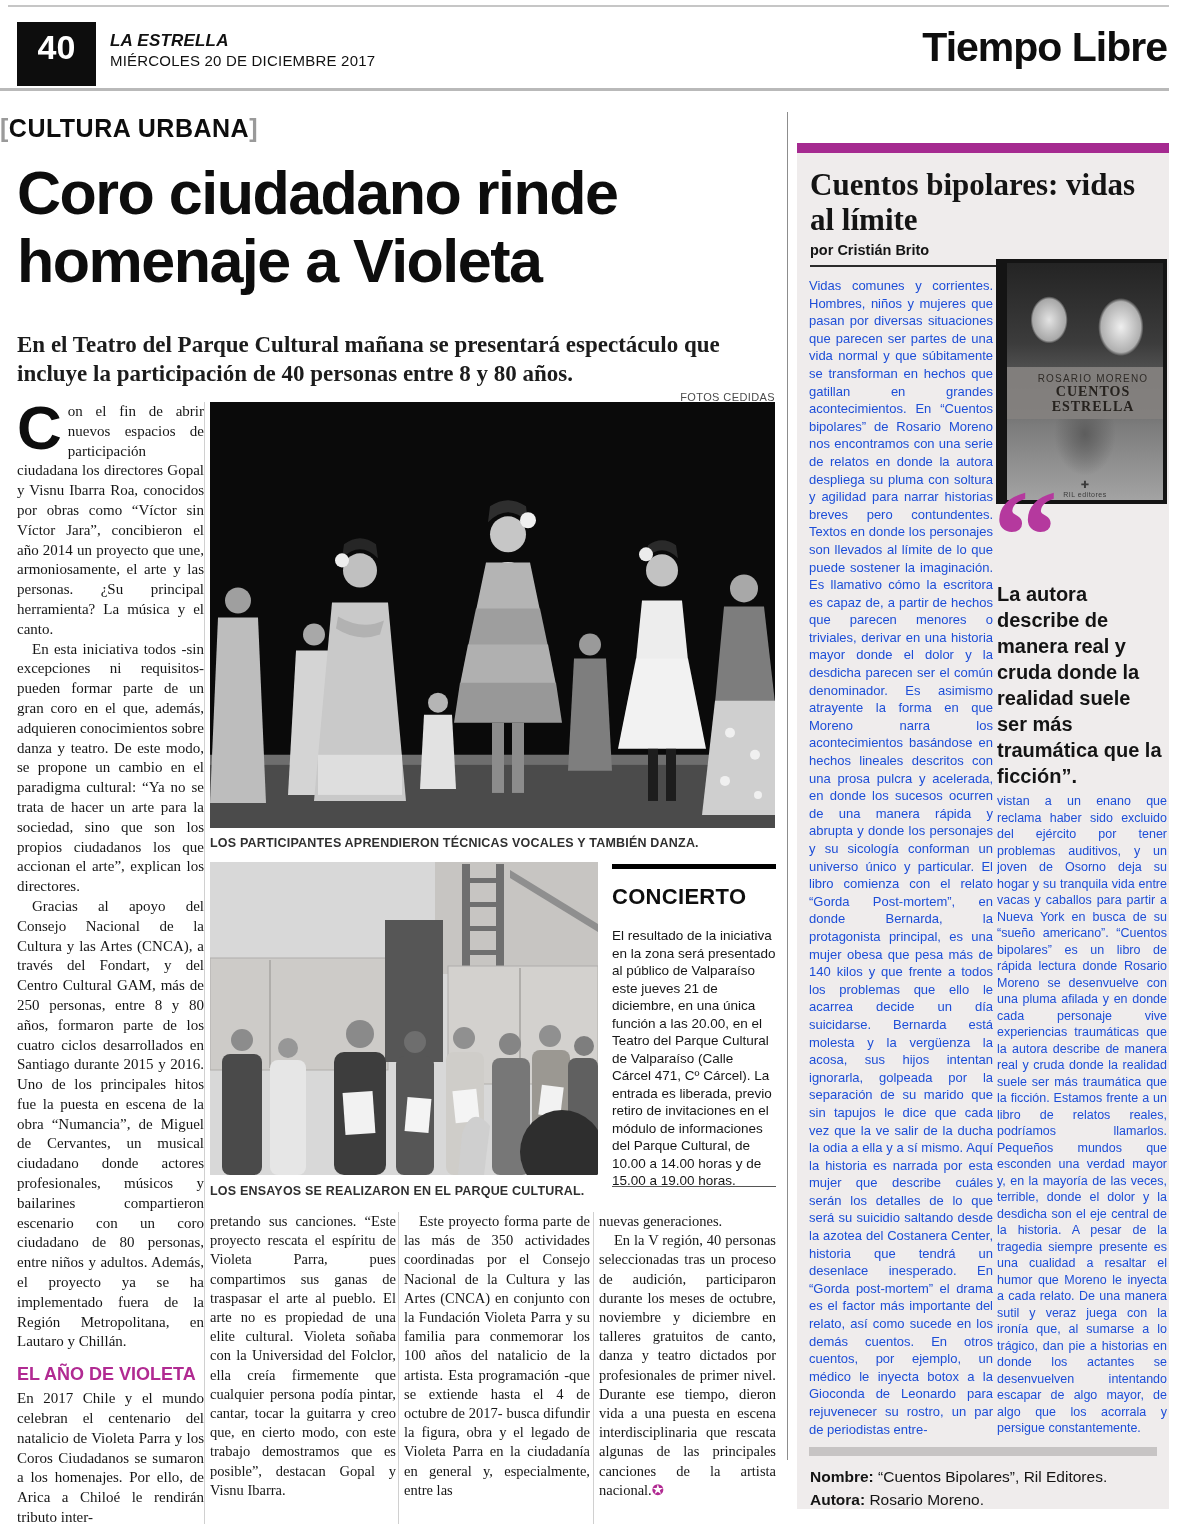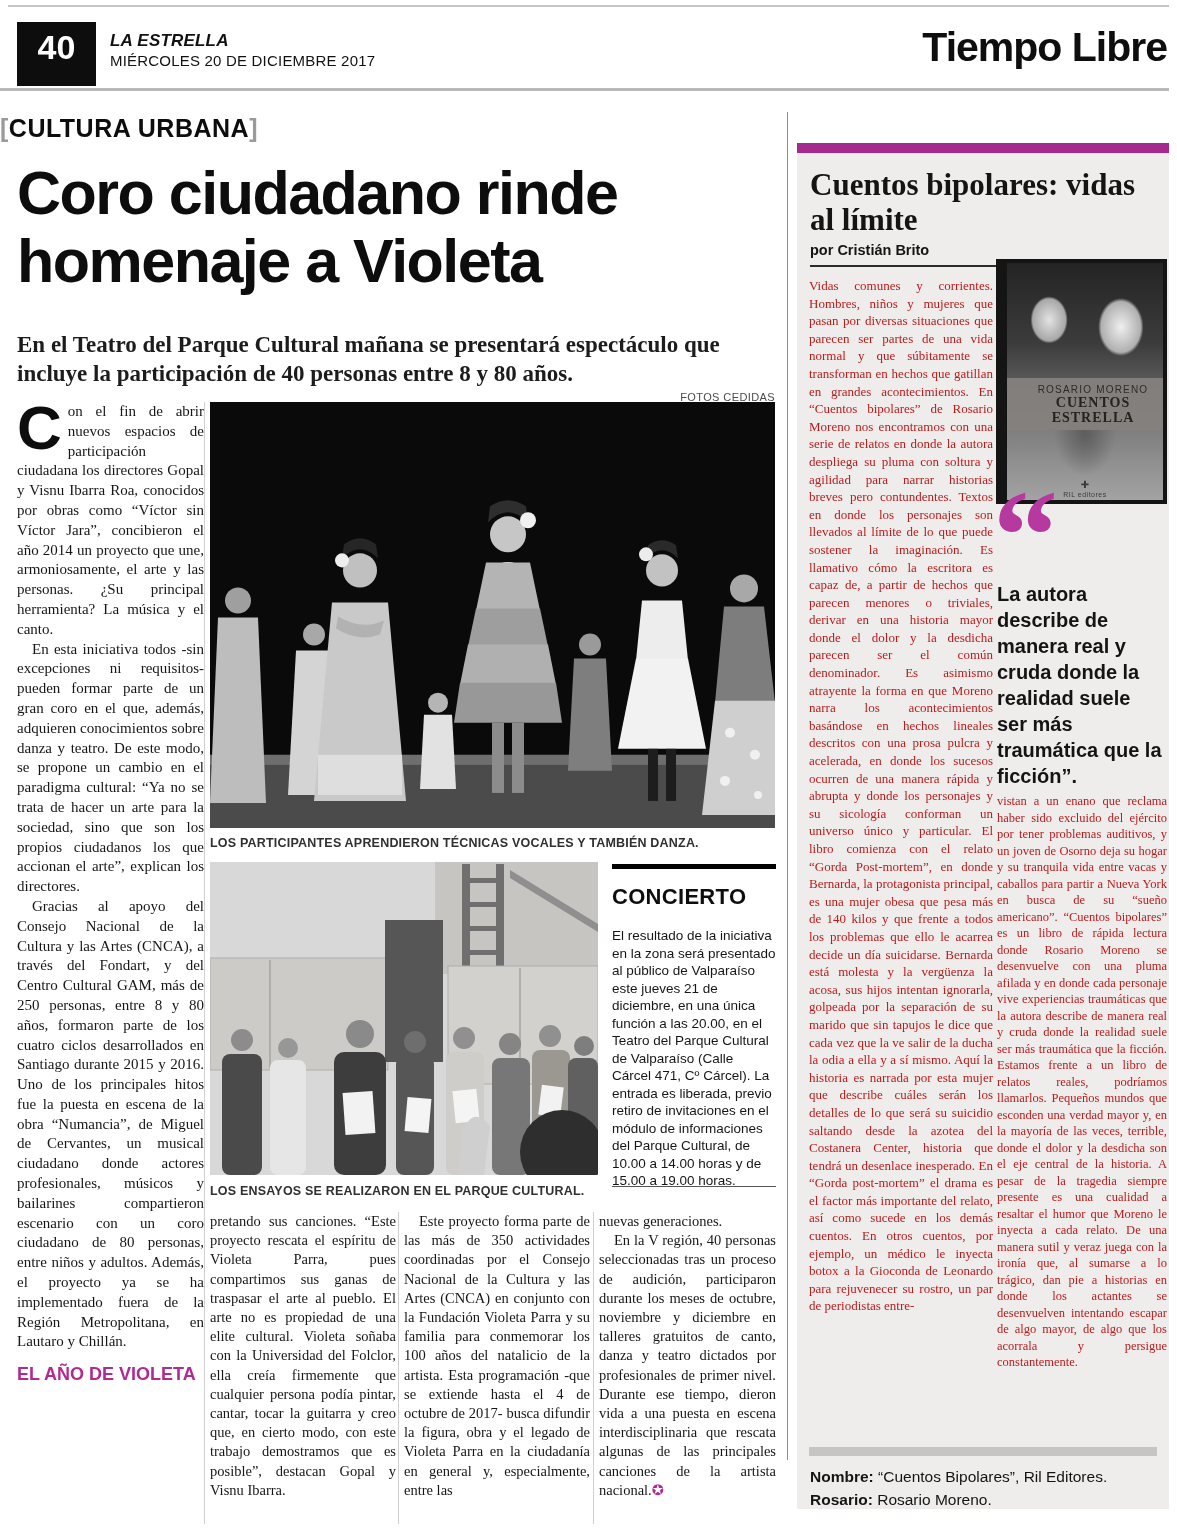--- a/index.html
+++ b/index.html
@@ -58,32 +58,32 @@
   #rule-b2{left:593px;top:1212px;height:312px;}
   #rule-main{left:787px;top:112px;height:1348px;background:#8d8d8d;}
   
   .rev-header{position:absolute;left:797px;top:113px;font-size:20px;font-weight:bold;letter-spacing:.3px;color:#0d0d0d;}
   .rev-bar{position:absolute;left:797px;top:143px;width:372px;height:10px;background:#a52a90;}
   .rev-panel{position:absolute;left:797px;top:153px;width:372px;height:1356px;background:#efecec;}
   .rev-title{position:absolute;left:13px;top:14px;width:340px;font-family:"Liberation Serif",serif;
              font-weight:bold;font-size:31px;line-height:35px;color:#141414;}
   .rev-byline{position:absolute;left:13px;top:89px;font-size:14.5px;font-weight:bold;color:#141414;}
   .rev-hr{position:absolute;left:13px;top:112px;width:342px;height:2px;background:#2b2b2b;}
-  .revcol{position:absolute;text-align:justify;color:#b91c1c;font-family:Liberation Serif, serif;}
+  .revcol{position:absolute;text-align:justify;color:#1d4ed8;}
   .rev-col1{left:12px;top:124px;width:184px;height:1168px;overflow:hidden;font-size:13px;line-height:17.6px;}
   .rev-col2{left:200px;top:640px;width:170px;height:652px;overflow:hidden;font-size:12.5px;line-height:16.5px;}
   
   .cover{position:absolute;left:199px;top:106px;width:171px;height:245px;background:#141414;}
   .cover-inner{position:absolute;left:11px;top:4px;right:4px;bottom:4px;
     background:
       radial-gradient(ellipse 30px 38px at 27% 24%, #e3e3e3 0%, #a8a8a8 55%, rgba(0,0,0,0) 62%),
       radial-gradient(ellipse 36px 46px at 73% 27%, #efefef 0%, #b0b0b0 55%, rgba(0,0,0,0) 63%),
       radial-gradient(ellipse 44px 60px at 50% 72%, #5d5d5d 0%, rgba(0,0,0,0) 70%),
       linear-gradient(180deg,#242424 0%,#3c3c3c 34%,#7b7b7b 68%,#a3a3a3 100%);}
-  .cover-band{position:absolute;left:11px;right:4px;top:119px;height:52px;background:rgba(132,129,126,.94);
+  .cover-band{position:absolute;left:11px;right:4px;top:108px;height:52px;background:rgba(132,129,126,.94);
               text-align:center;padding-left:16px;}
   .cover-author{font-size:10px;letter-spacing:1.2px;color:#2f2b27;margin-top:6px;}
   .cover-title{font-family:"Liberation Serif",serif;font-weight:bold;font-size:14px;line-height:15px;
                letter-spacing:1px;color:#26221e;}
   .cover-logo{position:absolute;left:11px;right:4px;bottom:6px;text-align:center;color:#3a3a3a;line-height:1;}
   .cover-logo .glyph{font-size:10px;display:block;}
   .cover-logo .pub{font-size:7px;letter-spacing:.5px;display:block;margin-top:1px;}
   .quote-mark{position:absolute;left:196px;top:336px;font-family:"Liberation Serif",serif;font-weight:bold;
               font-size:130px;line-height:92px;color:#b5399e;}
   .pull-quote{position:absolute;left:200px;top:428px;width:168px;font-size:20px;line-height:26px;
@@ -113,20 +113,21 @@
   </div>
   <div class="headline">Coro ciudadano rinde homenaje a Violeta</div>
   <div class="deck">En el Teatro del Parque Cultural mañana se presentará espectáculo que incluye la participación de 40 personas entre 8 y 80 años.</div>
   <div class="photo-credit">FOTOS CEDIDAS</div>
 
   <div class="bodycol col1">
     <p><span class="dropcap">C</span><span>on el fin de abrir nuevos espacios de participación ciudadana los directores Gopal y Visnu Ibarra Roa, conocidos por obras como “Víctor sin Víctor Jara”, concibieron el año 2014 un proyecto que une, armoniosamente, el arte y las personas. ¿Su principal herramienta? La música y el canto.</span></p>
     <p class="ind">En esta iniciativa todos -sin excepciones ni requisitos- pueden formar parte de un gran coro en el que, además, adquieren conocimientos sobre danza y teatro. De este modo, se propone un cambio en el paradigma cultural: “Ya no se trata de hacer un arte para la sociedad, sino que son los propios ciudadanos los que accionan el arte”, explican los directores.</p>
     <p class="ind">Gracias al apoyo del Consejo Nacional de la Cultura y las Artes (CNCA), a través del Fondart, y del Centro Cultural GAM, más de 250 personas, entre 8 y 80 años, formaron parte de los cuatro ciclos desarrollados en Santiago durante 2015 y 2016. Uno de los principales hitos fue la puesta en escena de la obra “Numancia”, de Miguel de Cervantes, un musical ciudadano donde actores profesionales, músicos y bailarines compartieron escenario con un coro ciudadano de 80 personas, entre niños y adultos. Además, el proyecto ya se ha implementado fuera de la Región Metropolitana, en Lautaro y Chillán.</p>
     <p class="subhead">EL AÑO DE VIOLETA</p>
+    <p>En 2017 Chile y el mundo celebran el centenario del natalicio de Violeta Parra y los Coros Ciudadanos se sumaron a los homenajes. Por ello, de Arica a Chiloé le rendirán tributo inter-</p>
   </div>
 
   <div class="photo" id="photo1">
     <svg viewBox="0 0 565 425" preserveAspectRatio="none">
       <rect width="565" height="425" fill="#0a0a0a"></rect>
       <rect y="352" width="565" height="73" fill="#4b4b4b"></rect>
       <rect y="352" width="565" height="10" fill="#6e6e6e"></rect>
 
       <circle cx="28" cy="198" r="13" fill="#9f9f9f"></circle>
       <path d="M8 215 L48 215 L56 400 L0 400 Z" fill="#bdbdbd"></path>
@@ -265,17 +266,17 @@
     </div>
 
     <div class="quote-mark">“</div>
     <div class="pull-quote">La autora describe de manera real y cruda donde la realidad suele ser más traumática que la ficción”.</div>
 
     <div class="revcol rev-col2">vistan a un enano que reclama haber sido excluido del ejército por tener problemas auditivos, y un joven de Osorno deja su hogar y su tranquila vida entre vacas y caballos para partir a Nueva York en busca de su “sueño americano”. “Cuentos bipolares” es un libro de rápida lectura donde Rosario Moreno se desenvuelve con una pluma afilada y en donde cada personaje vive experiencias traumáticas que la autora describe de manera real y cruda donde la realidad suele ser más traumática que la ficción. Estamos frente a un libro de relatos reales, podríamos llamarlos. Pequeños mundos que esconden una verdad mayor y, en la mayoría de las veces, terrible, donde el dolor y la desdicha son el eje central de la historia. A pesar de la tragedia siempre presente es una cualidad a resaltar el humor que Moreno le inyecta a cada relato. De una manera sutil y veraz juega con la ironía que, al sumarse a lo trágico, dan pie a historias en donde los actantes se desenvuelven intentando escapar de algo mayor, de algo que los acorrala y persigue constantemente.</div>
 
     <div class="rev-divider"></div>
     <div class="rev-footer">
       <div><b>Nombre:</b><span> “Cuentos Bipolares”, Ril Editores.</span></div>
-      <div><b>Rosario:</b><span> Rosario Moreno.</span></div>
+      <div><b>Autora:</b><span> Rosario Moreno.</span></div>
     </div>
   </div>
 
 </div>
 
 </body></html>

